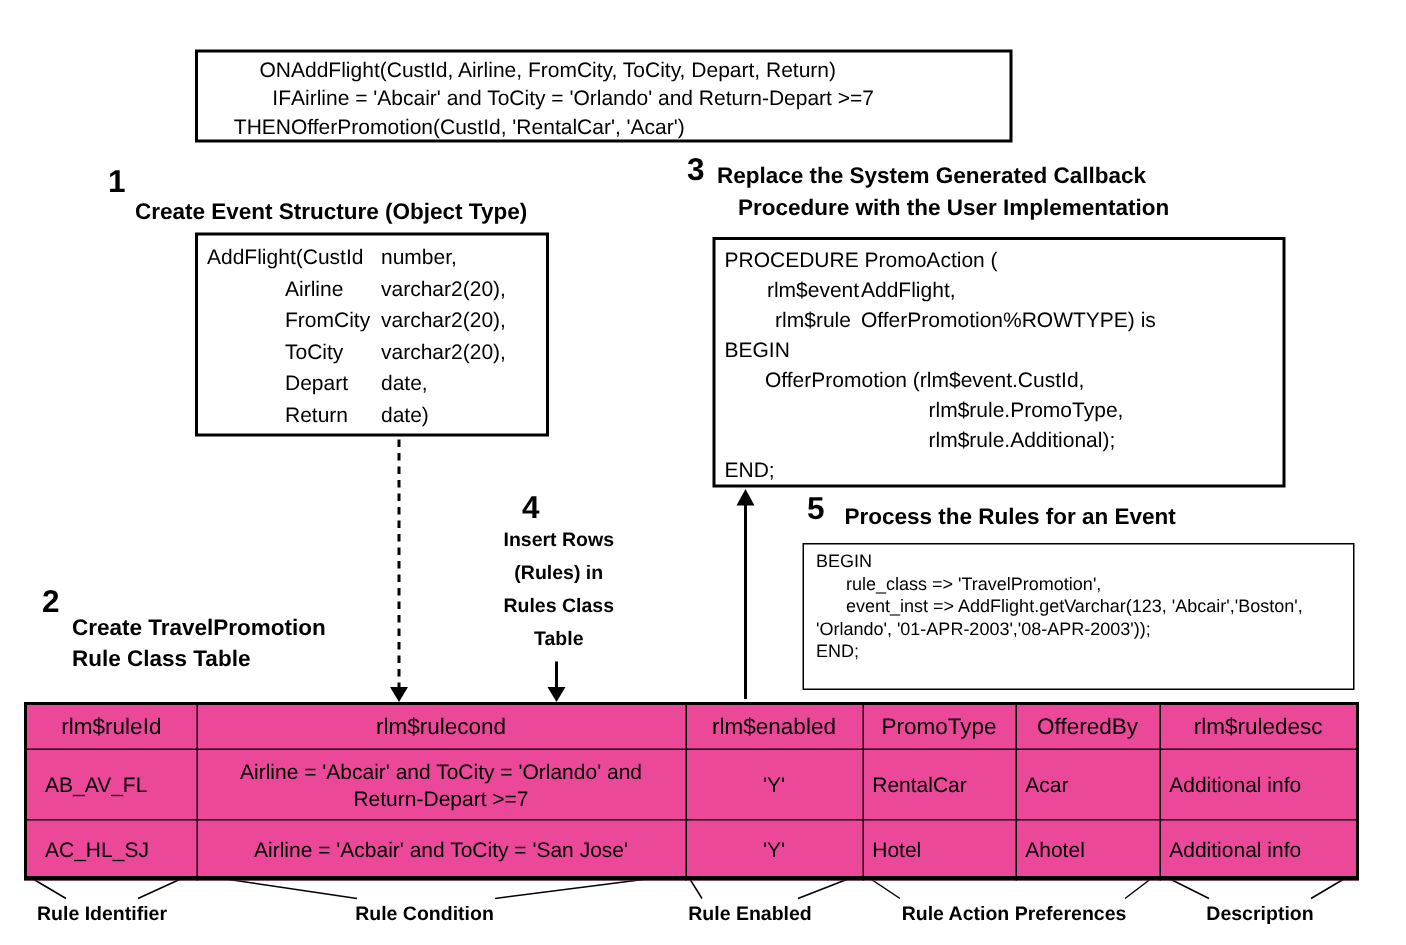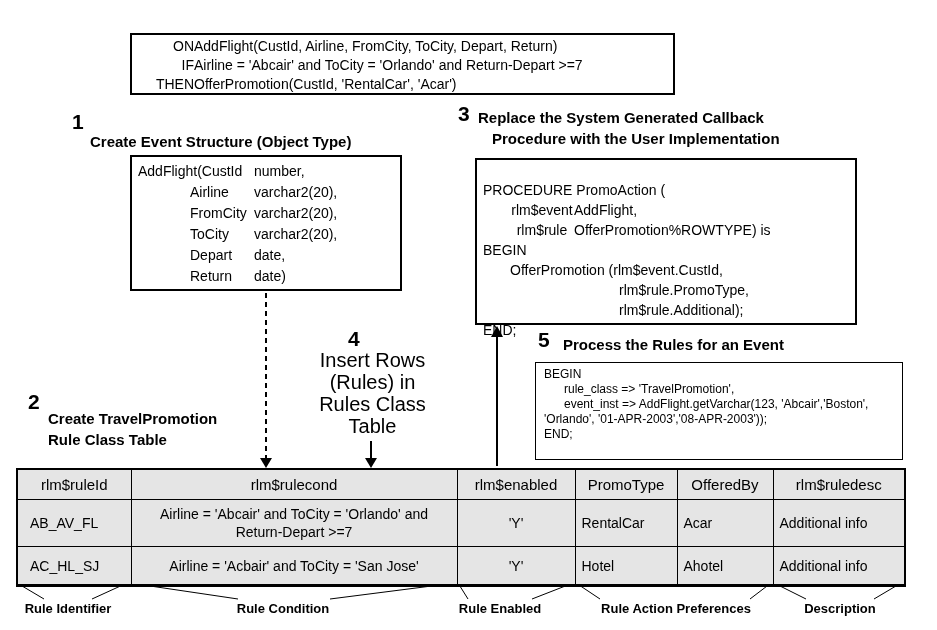--- a/index.html
+++ b/index.html
@@ -15,32 +15,32 @@
   .es-row { display:flex; font-size:14px; line-height:21px; white-space:nowrap; padding-left:6px; }
   .es-ind { margin-left:52px; }
   .es-name0 { width:116px; flex:0 0 116px; }
   .es-name { width:64px; flex:0 0 64px; }
   .cb-line { font-size:14px; line-height:20px; white-space:nowrap; padding-left:6px; display:flex; }
   .cb-ind1 { margin-left:27px;text-align:center; }
   .cb-ind3 { margin-left:136px; }
   .cb-col { width:64px; flex:0 0 64px; }
   .pr-line { font-size:12px; line-height:15px; white-space:nowrap; padding-left:8px; }
   .pr-ind { margin-left:20px; }
-  table.rc { border-collapse:collapse; table-layout:fixed; width:888px; border:2px solid #000; border-bottom-width:3px; background:#e5e5e5; }
+  table.rc { border-collapse:collapse; table-layout:fixed; width:888px; border:2px solid #000; border-bottom-width:3px; background:#ec4899; }
   table.rc th, table.rc td { border:1px solid #000; overflow:hidden; }
   table.rc th { font-weight:normal; font-size:15px; height:27px; text-align:center; }
   table.rc td { font-size:14px; }
   td.c-id { padding-left:12px; text-align:left; }
   td.c-cond { text-align:center; padding:2px 12px; line-height:18px; }
   td.c-en { text-align:center; }
   td.c-left { padding-left:6px; text-align:left; }
   tr.r1 td { height:42px; }
   tr.r2 td { height:33px; }
   .footlabel { position:absolute; font-size:13px; font-weight:bold; text-align:center; }
-  .centerblock { text-align:center; font-size:20px; font-weight:normal; line-height:22px; }
+  .centerblock { text-align:center; font-size:13px; font-weight:bold; line-height:22px; }
   svg { display:block; }
 </style>
 </head>
 <body>
 
 <div class="canvas">
 
   <svg class="abs" style="left:0;top:0" width="937" height="630" viewBox="0 0 937 630">
 
     <line x1="266" y1="293" x2="266" y2="459" stroke="#000" stroke-width="2" stroke-dasharray="5,4"></line>
@@ -78,21 +78,21 @@
     </div>
     <div class="eca-line">
       <span class="eca-kw">THEN</span>
       <span>OfferPromotion(CustId, 'RentalCar', 'Acar')</span>
     </div>
   </div>
 
   <div class="abs stepnum" style="left:72px;top:110px">1</div>
   <div class="abs steplabel" style="left:90px;top:131px">Create Event Structure (Object Type)</div>
 
-  <div class="abs box" style="left:130px;top:155px;width:272px;height:136px;padding-top:4px">
+  <div class="abs box" style="left:130px;top:155px;width:236px;height:136px;padding-top:4px">
     <div class="es-row">
       <span class="es-name0">AddFlight(CustId</span>
       <span>number,</span>
     </div>
     <div class="es-row">
       <span class="es-ind es-name">Airline</span>
       <span>varchar2(20),</span>
     </div>
     <div class="es-row">
       <span class="es-ind es-name">FromCity</span>
@@ -111,21 +111,21 @@
       <span>date)</span>
     </div>
   </div>
 
   <div class="abs stepnum" style="left:458px;top:102px">3</div>
   <div class="abs steplabel" style="left:478px;top:107px">
     <div>Replace the System Generated Callback</div>
     <div style="padding-left:14px">Procedure with the User Implementation</div>
   </div>
 
-  <div class="abs box" style="left:475px;top:158px;width:382px;height:167px;padding-top:20px">
+  <div class="abs box" style="left:475px;top:158px;width:382px;height:167px;padding-top:3px">
     <div class="cb-line">
         <span>PROCEDURE PromoAction (</span>
       </div>
     <div class="cb-line">
       <span class="cb-ind1 cb-col">rlm$event</span>
       <span>AddFlight,</span>
     </div>
     <div class="cb-line">
       <span class="cb-ind1 cb-col">rlm$rule</span>
       <span>OfferPromotion%ROWTYPE) is</span>

